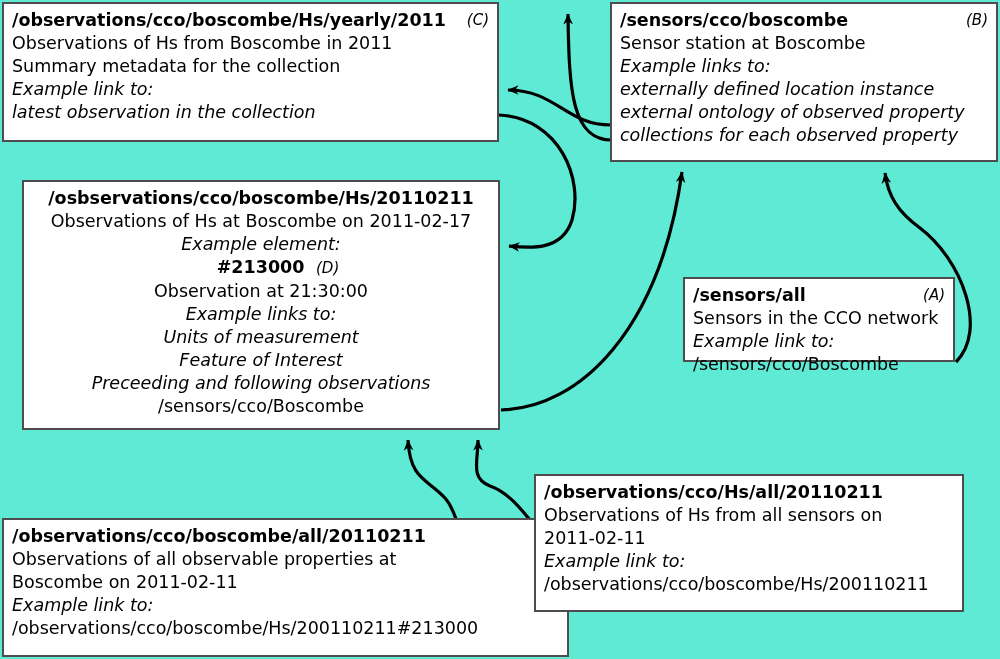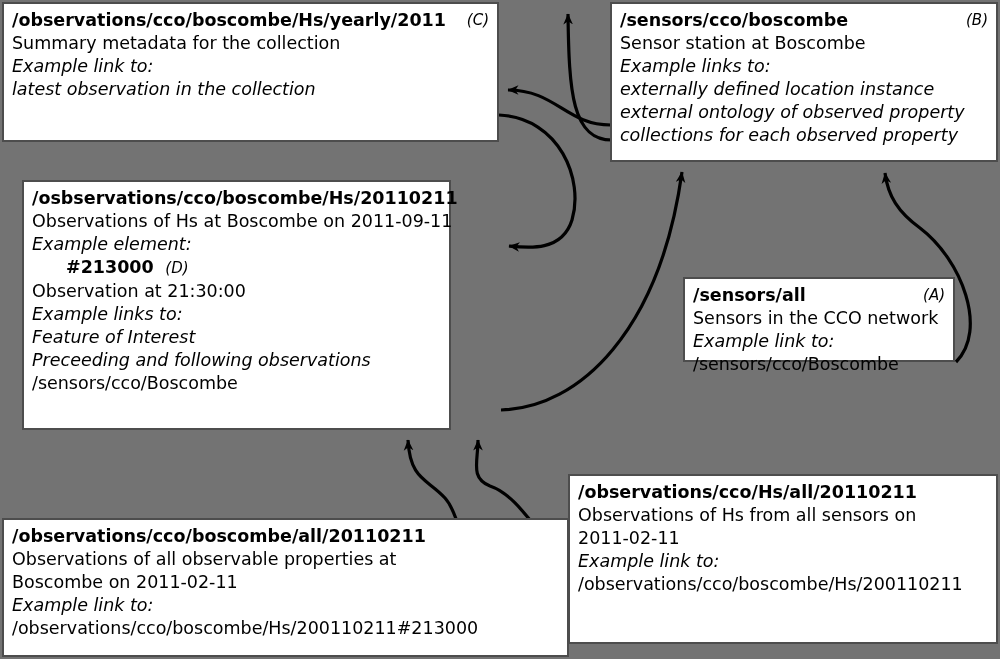--- a/index.html
+++ b/index.html
@@ -5,21 +5,21 @@
 <style>
   html, body {
     margin: 0;
     padding: 0;
     background: #ffffff;
   }
   #canvas {
     position: relative;
     width: 1000px;
     height: 659px;
-    background: #737373;
+    background: #5eead4;
     font-family: "DejaVu Sans", "Liberation Sans", sans-serif;
     overflow: hidden;
   }
   #arrow-layer {
     position: absolute;
     left: 0;
     top: 0;
     width: 1000px;
     height: 659px;
     pointer-events: none;
@@ -65,24 +65,24 @@
   }
   .line.italic {
     font-style: italic;
   }
   .line.indent {
     padding-left: 34px;
   }
   
   #box-c  { left: 2px;   top: 2px;   width: 497px;  height: 140px; }
   #box-b  { left: 610px; top: 2px;   width: 388px;  height: 160px; }
-  #box-d  { left: 22px;  top: 180px; width: 429px;  height: 250px; }
+  #box-d  { left: 22px;  top: 180px; width: 478px;  height: 250px; text-align: center; }
   #box-a  { left: 683px; top: 277px; width: 272px;  height: 85px; }
   #box-e  { left: 2px;   top: 518px; width: 567px;  height: 139px; }
-  #box-f  { left: 568px; top: 474px; width: 430px;  height: 170px; }
+  #box-f  { left: 534px; top: 474px; width: 430px;  height: 138px; }
 </style>
 </head>
 <body>
 
 <div id="canvas">
 
   <svg id="arrow-layer" viewBox="0 0 1000 659" xmlns="http://www.w3.org/2000/svg">
     <defs>
       <marker id="ah" markerWidth="13" markerHeight="13" refX="10.5" refY="5" orient="auto" markerUnits="userSpaceOnUse">
         <path d="M0,0.2 L11,5 L0,9.8 L3.2,5 Z" fill="#000000"></path>
@@ -102,20 +102,21 @@
     <path d="M 500,609 C 470,604 465,520 445,498 C 428,479 410,480 408,440" fill="none" stroke="#000000" stroke-width="3.2" marker-end="url(#ah)"></path>
 
     <path d="M 568,563 C 540,540 520,496 490,486 C 470,478 478,462 478,440" fill="none" stroke="#000000" stroke-width="3.2" marker-end="url(#ah)"></path>
   </svg>
 
   <div class="node-box" id="box-c">
     <div class="node-head">
       <span class="node-title">/observations/cco/boscombe/Hs/yearly/2011</span>
       <span class="node-tag">(C)</span>
     </div>
+    <span class="line">Observations of Hs from Boscombe in 2011</span>
     <span class="line">Summary metadata for the collection</span>
     <span class="line italic">Example link to:</span>
     <span class="line italic">latest observation in the collection</span>
   </div>
 
   <div class="node-box" id="box-b">
     <div class="node-head">
       <span class="node-title">/sensors/cco/boscombe</span>
       <span class="node-tag">(B)</span>
     </div>
@@ -123,28 +124,29 @@
     <span class="line italic">Example links to:</span>
     <span class="line italic">externally defined location instance</span>
     <span class="line italic">external ontology of observed property</span>
     <span class="line italic">collections for each observed property</span>
   </div>
 
   <div class="node-box" id="box-d">
     <div class="node-head">
       <span class="node-title">/osbservations/cco/boscombe/Hs/20110211</span>
     </div>
-    <span class="line">Observations of Hs at Boscombe on 2011-09-11</span>
+    <span class="line">Observations of Hs at Boscombe on 2011-02-17</span>
     <span class="line italic">Example element:</span>
     <span class="line indent">
       <span class="node-title">#213000</span>
       <span class="node-tag inflow">(D)</span>
     </span>
     <span class="line">Observation at 21:30:00</span>
     <span class="line italic">Example links to:</span>
+    <span class="line italic">Units of measurement</span>
     <span class="line italic">Feature of Interest</span>
     <span class="line italic">Preceeding and following observations</span>
     <span class="line">/sensors/cco/Boscombe</span>
   </div>
 
   <div class="node-box" id="box-a">
     <div class="node-head">
       <span class="node-title">/sensors/all</span>
       <span class="node-tag">(A)</span>
     </div>

